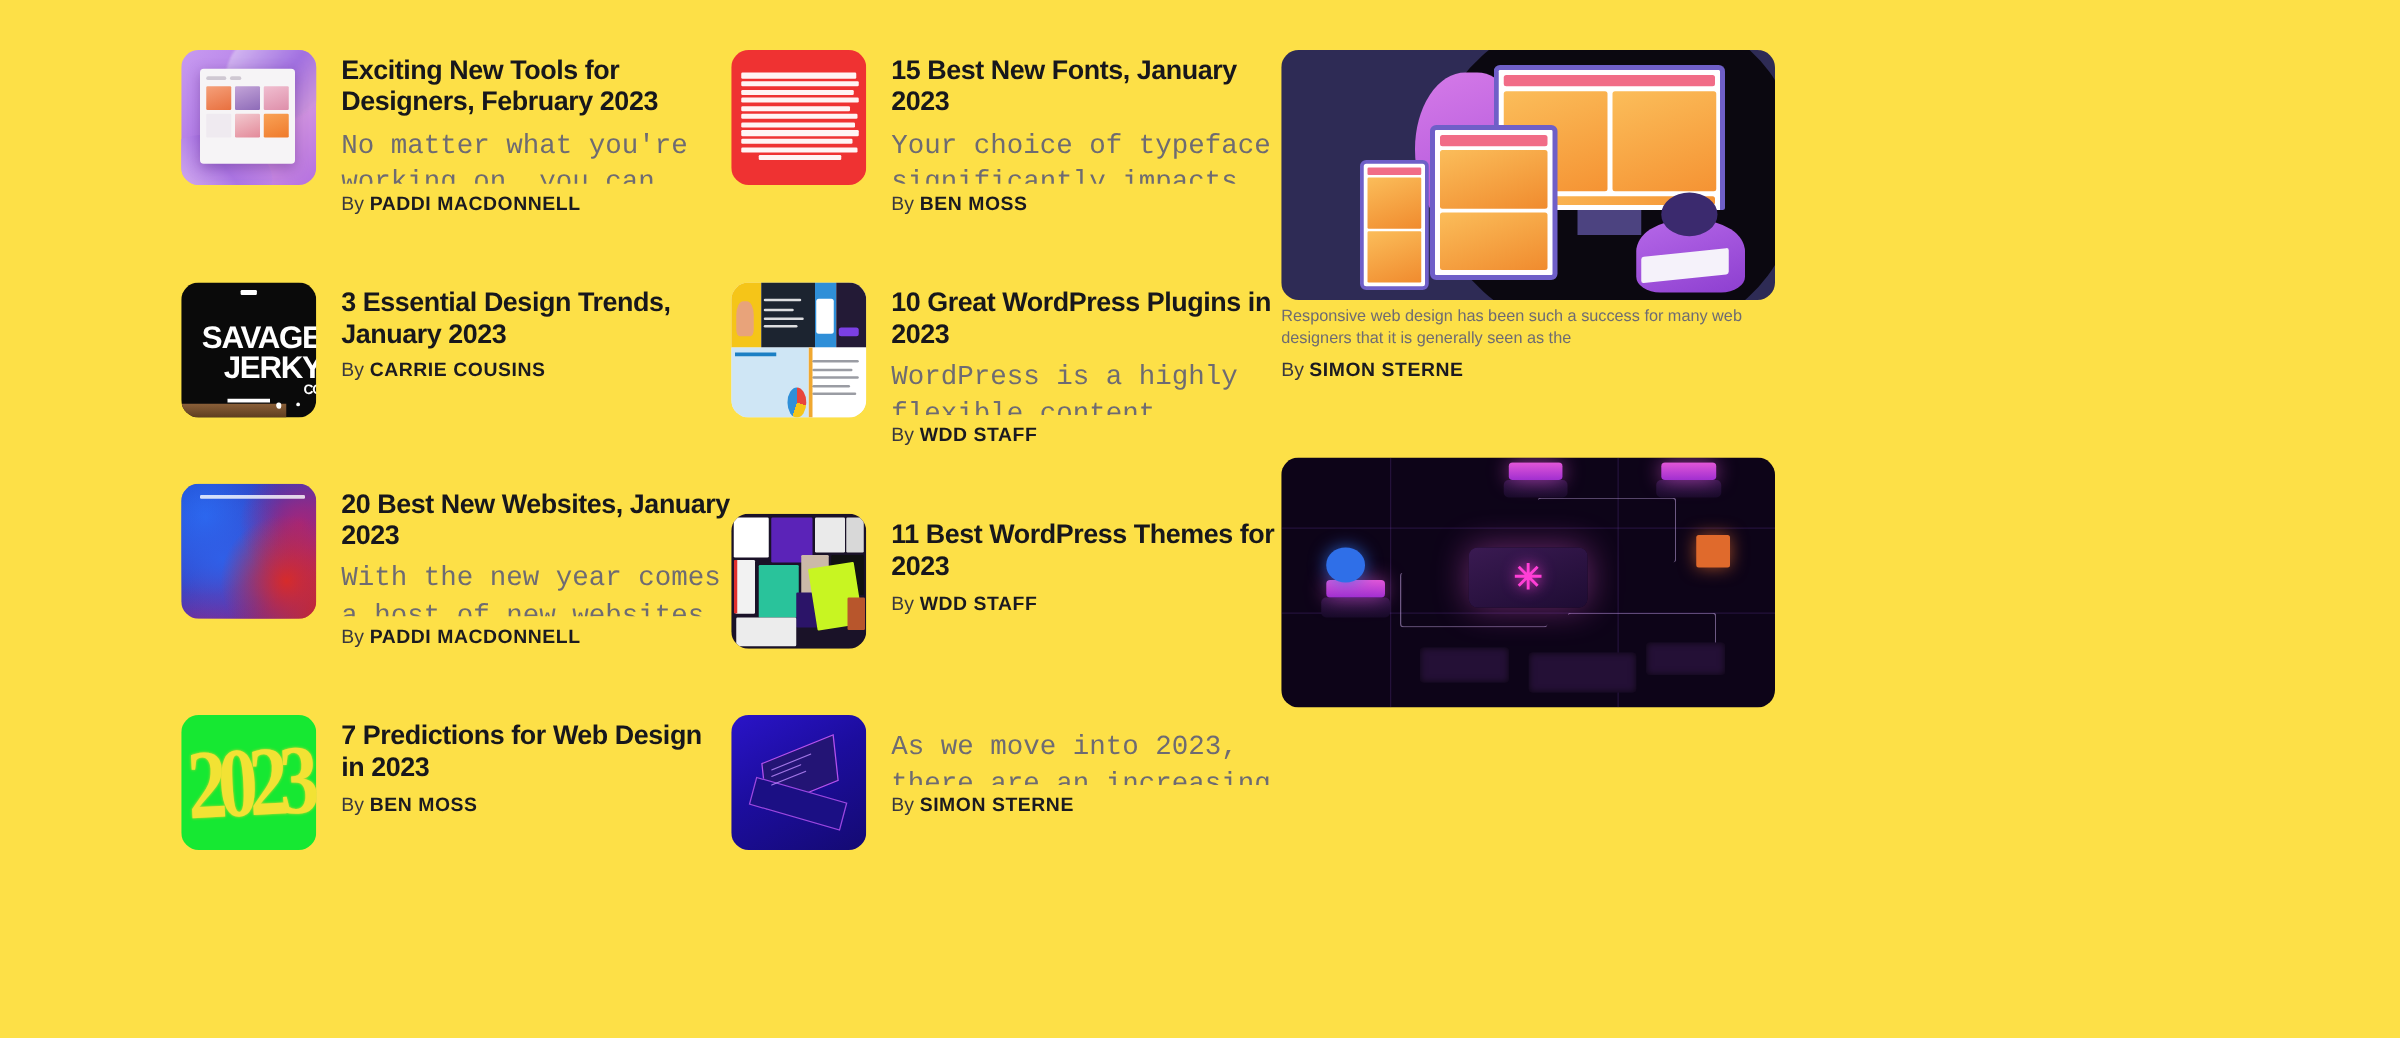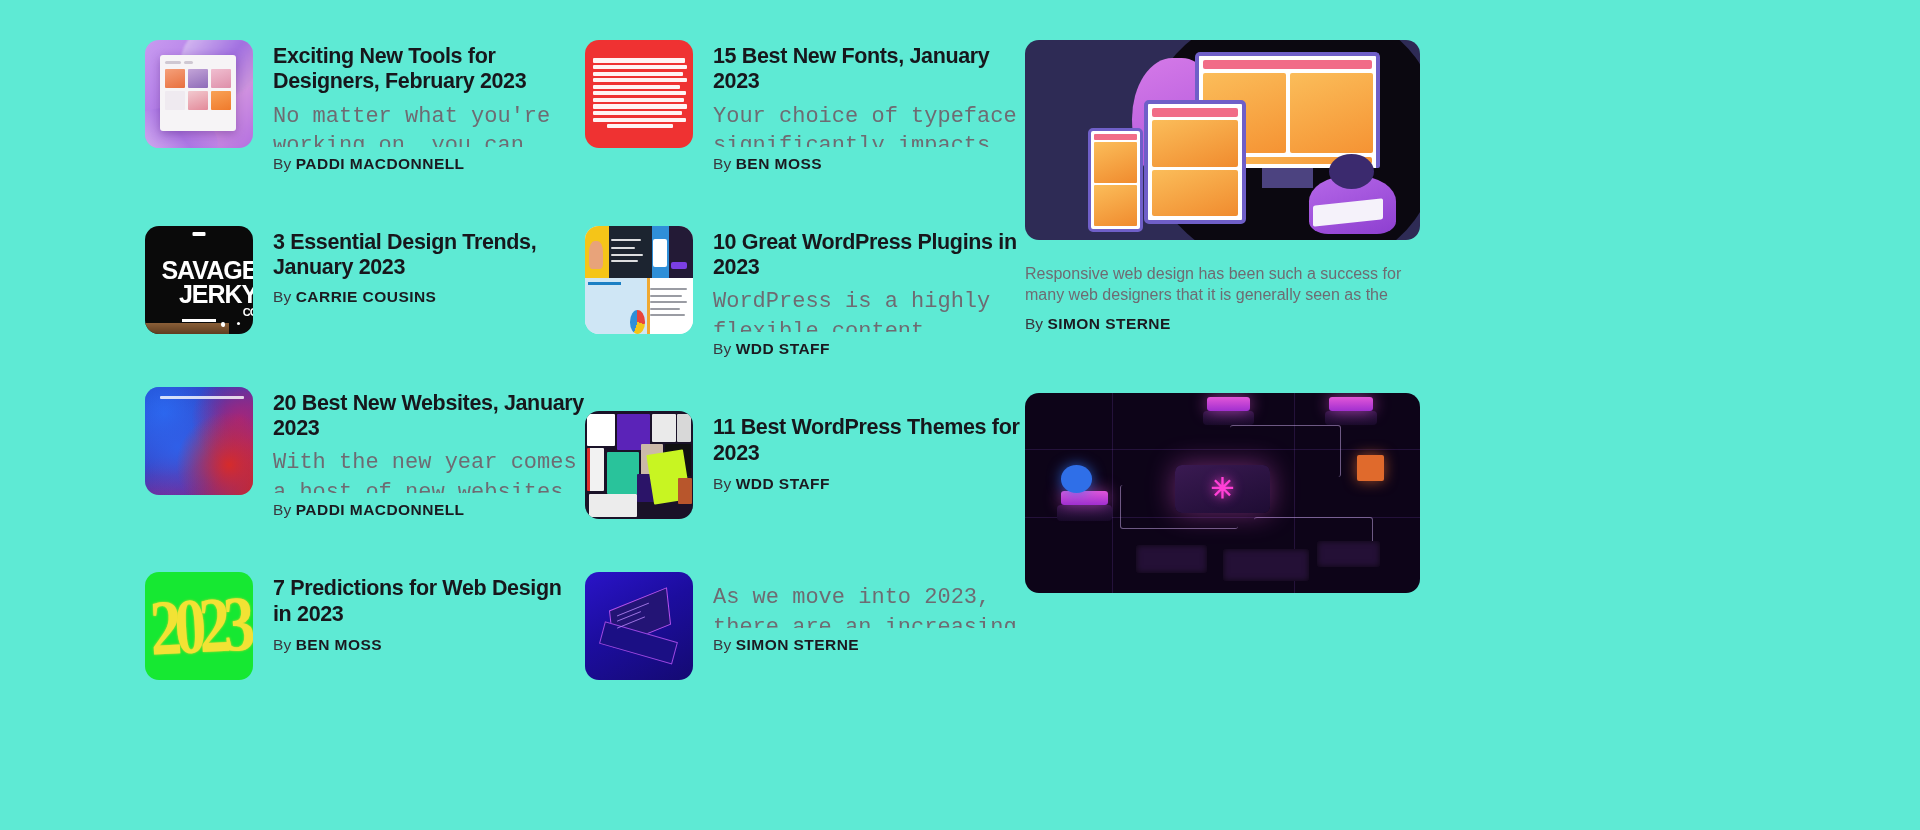--- a/index.html
+++ b/index.html
@@ -4,21 +4,21 @@
 <style>
   * { margin:0; padding:0; box-sizing:border-box; }
   html, body {
     width:1920px; height:830px;
     background:#faeee7;
     font-family:"Liberation Sans", sans-serif;
     overflow:hidden;
   }
   .page {
     width:1920px; height:830px;
-    background:#5eead4;
+    background:#fde047;
     position:relative;
   }
   .grid {
     position:absolute;
     left:145px; top:40px;
     width:1630px;
     display:flex;
     gap:0px;
   }
   .col-a { width:440px; }
@@ -78,24 +78,24 @@
   }
   .f-title {
     font-size:25.5px;
     font-weight:bold;
     line-height:1.2;
     color:#17171c;
     letter-spacing:-0.4px;
     margin-top:22px;
   }
   .f-excerpt {
-    font-size:16px;
+    font-size:13px;
     line-height:1.34;
     color:#6e6b72;
-    margin-top:23px;
+    margin-top:4px;
     max-height:45px;
     overflow:hidden;
   }
   .f-by { font-size:15.5px; color:#3a383f; margin-top:9px; }
   .f-by b { font-weight:bold; color:#1b1a20; letter-spacing:0.45px; }
 
   
 
   
   .art-tools { width:100%; height:100%;

